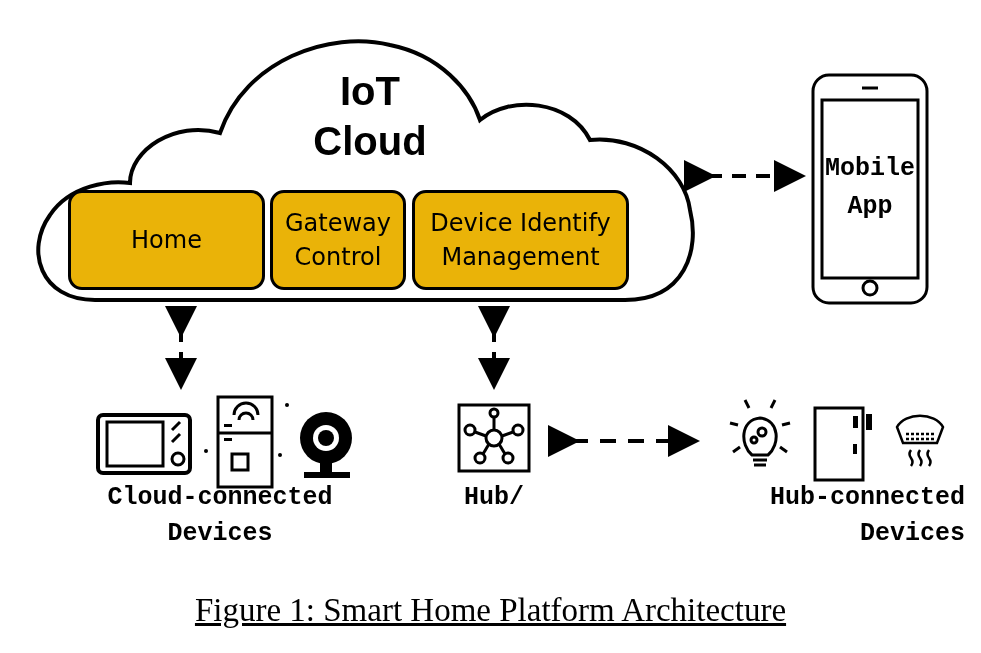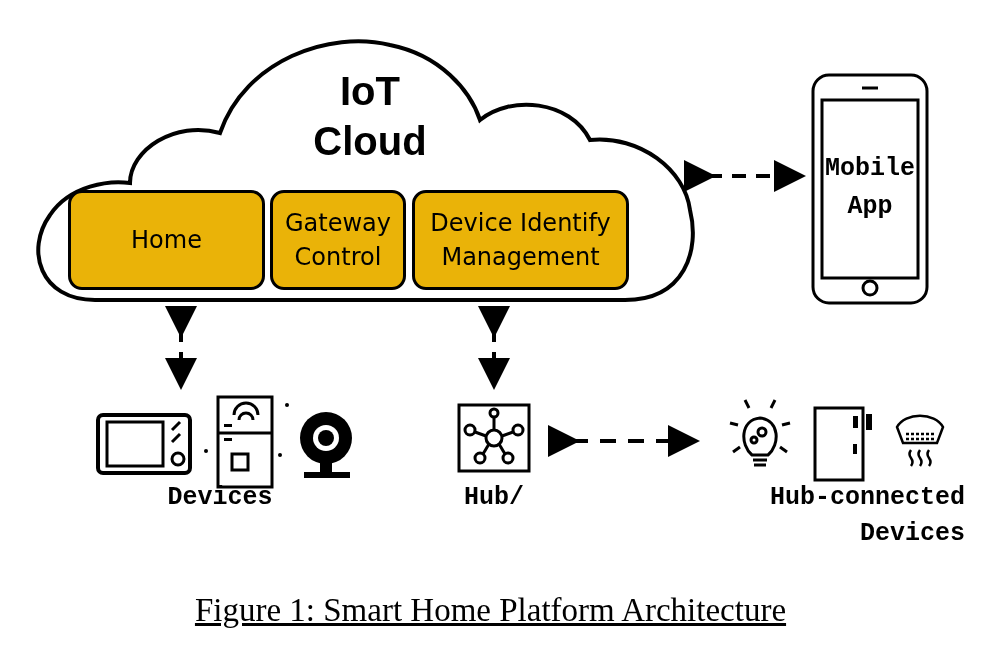--- a/index.html
+++ b/index.html
@@ -138,20 +138,21 @@
       <div>Management</div>
     </div>
 </div>
 
 <div class="lbl mobile">
   <div>Mobile</div>
   <div>App</div>
 </div>
 
 <div class="lbl cap" style="left:90px;top:480px;width:260px;">
+  <div>Cloud-connected</div>
   <div>Devices</div>
 </div>
 <div class="lbl cap" style="left:424px;top:480px;width:140px;">
   <div>Hub/</div>
 </div>
 <div class="lbl cap" style="left:720px;top:480px;width:245px;text-align:right;">
   <div>Hub-connected</div>
   <div>Devices</div>
 </div>
 

